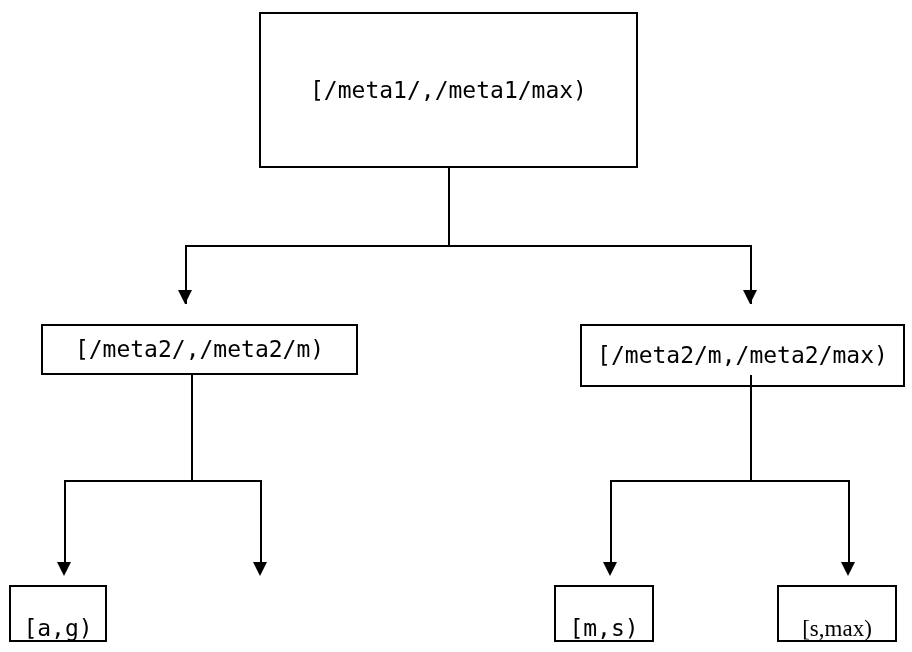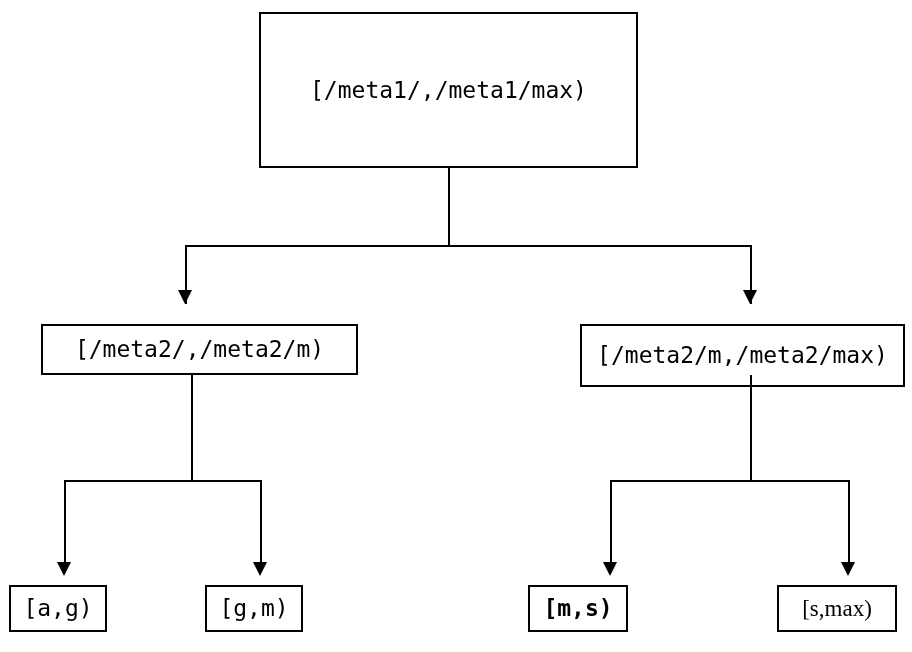--- a/index.html
+++ b/index.html
@@ -45,25 +45,26 @@
     margin-left: 20px;
   }
   .node-mid-right {
     left: 580px;
     top: 324px;
     width: 325px;
     height: 63px;
   }
   .node-leaf {
     top: 585px;
-    height: 47px;
+    height: 57px;
+    align-items: flex-end;
   }
   .node-leaf-ag   { left: 9px;   width: 98px; }
   .node-leaf-gm   { left: 205px; width: 98px; }
-  .node-leaf-ms   { left: 528px; width: 100px; font-weight: bold; }
+  .node-leaf-ms   { left: 554px; width: 100px; }
   .node-leaf-smax { left: 777px; width: 120px; font-family: Liberation Serif, serif; }
 
   .edge-v {
     position: absolute;
     width: 2px;
     background: #000000;
   }
   .edge-h {
     position: absolute;
     height: 2px;
@@ -116,23 +117,20 @@
   <div class="edge-h" style="left:610px; top:480px; width:240px;"></div>
   <div class="edge-v" style="left:610px; top:480px; height:85px;"></div>
   <div class="arrowhead" style="left:603px; top:562px;"></div>
   <div class="edge-v" style="left:848px; top:480px; height:85px;"></div>
   <div class="arrowhead" style="left:841px; top:562px;"></div>
 
   <div class="node node-leaf node-leaf-ag">
     <span>[a,g)</span>
   </div>
 
-  <div class="node node-leaf node-leaf-gm">
-    <span>[g,m)</span>
-  </div>
 
   <div class="node node-leaf node-leaf-ms">
     <span>[m,s)</span>
   </div>
 
   <div class="node node-leaf node-leaf-smax">
     <span>[s,max)</span>
   </div>
 
 </div>

